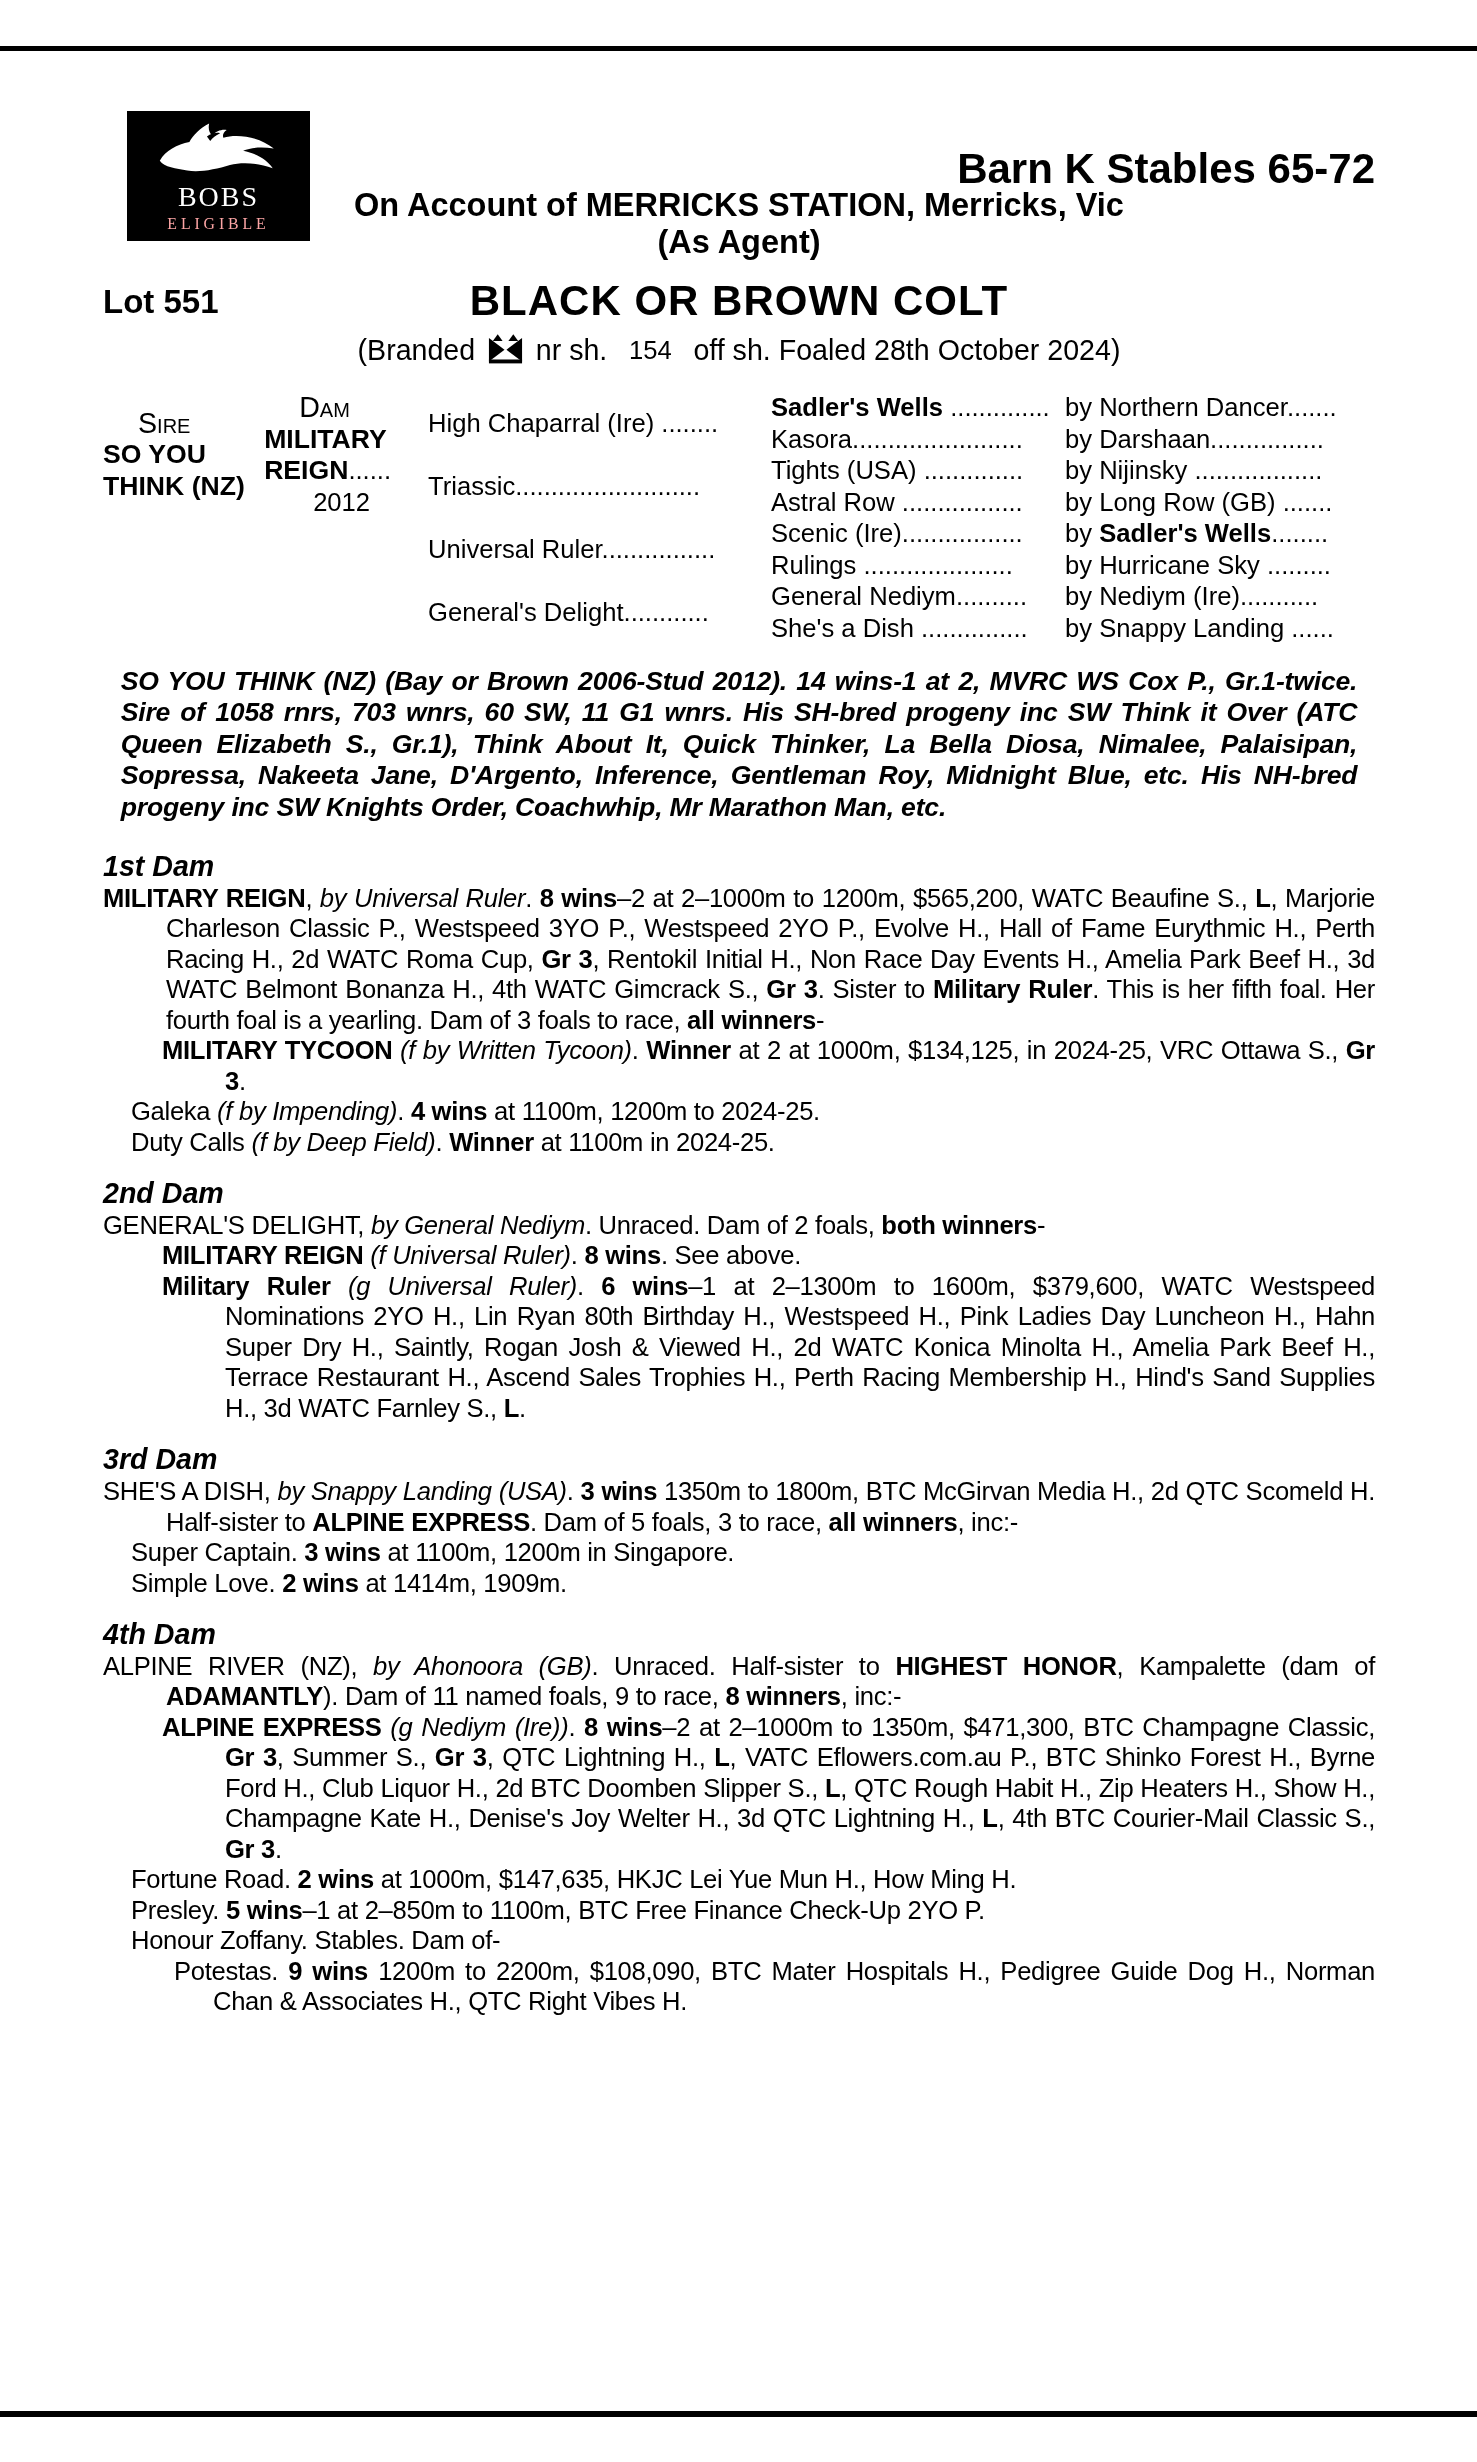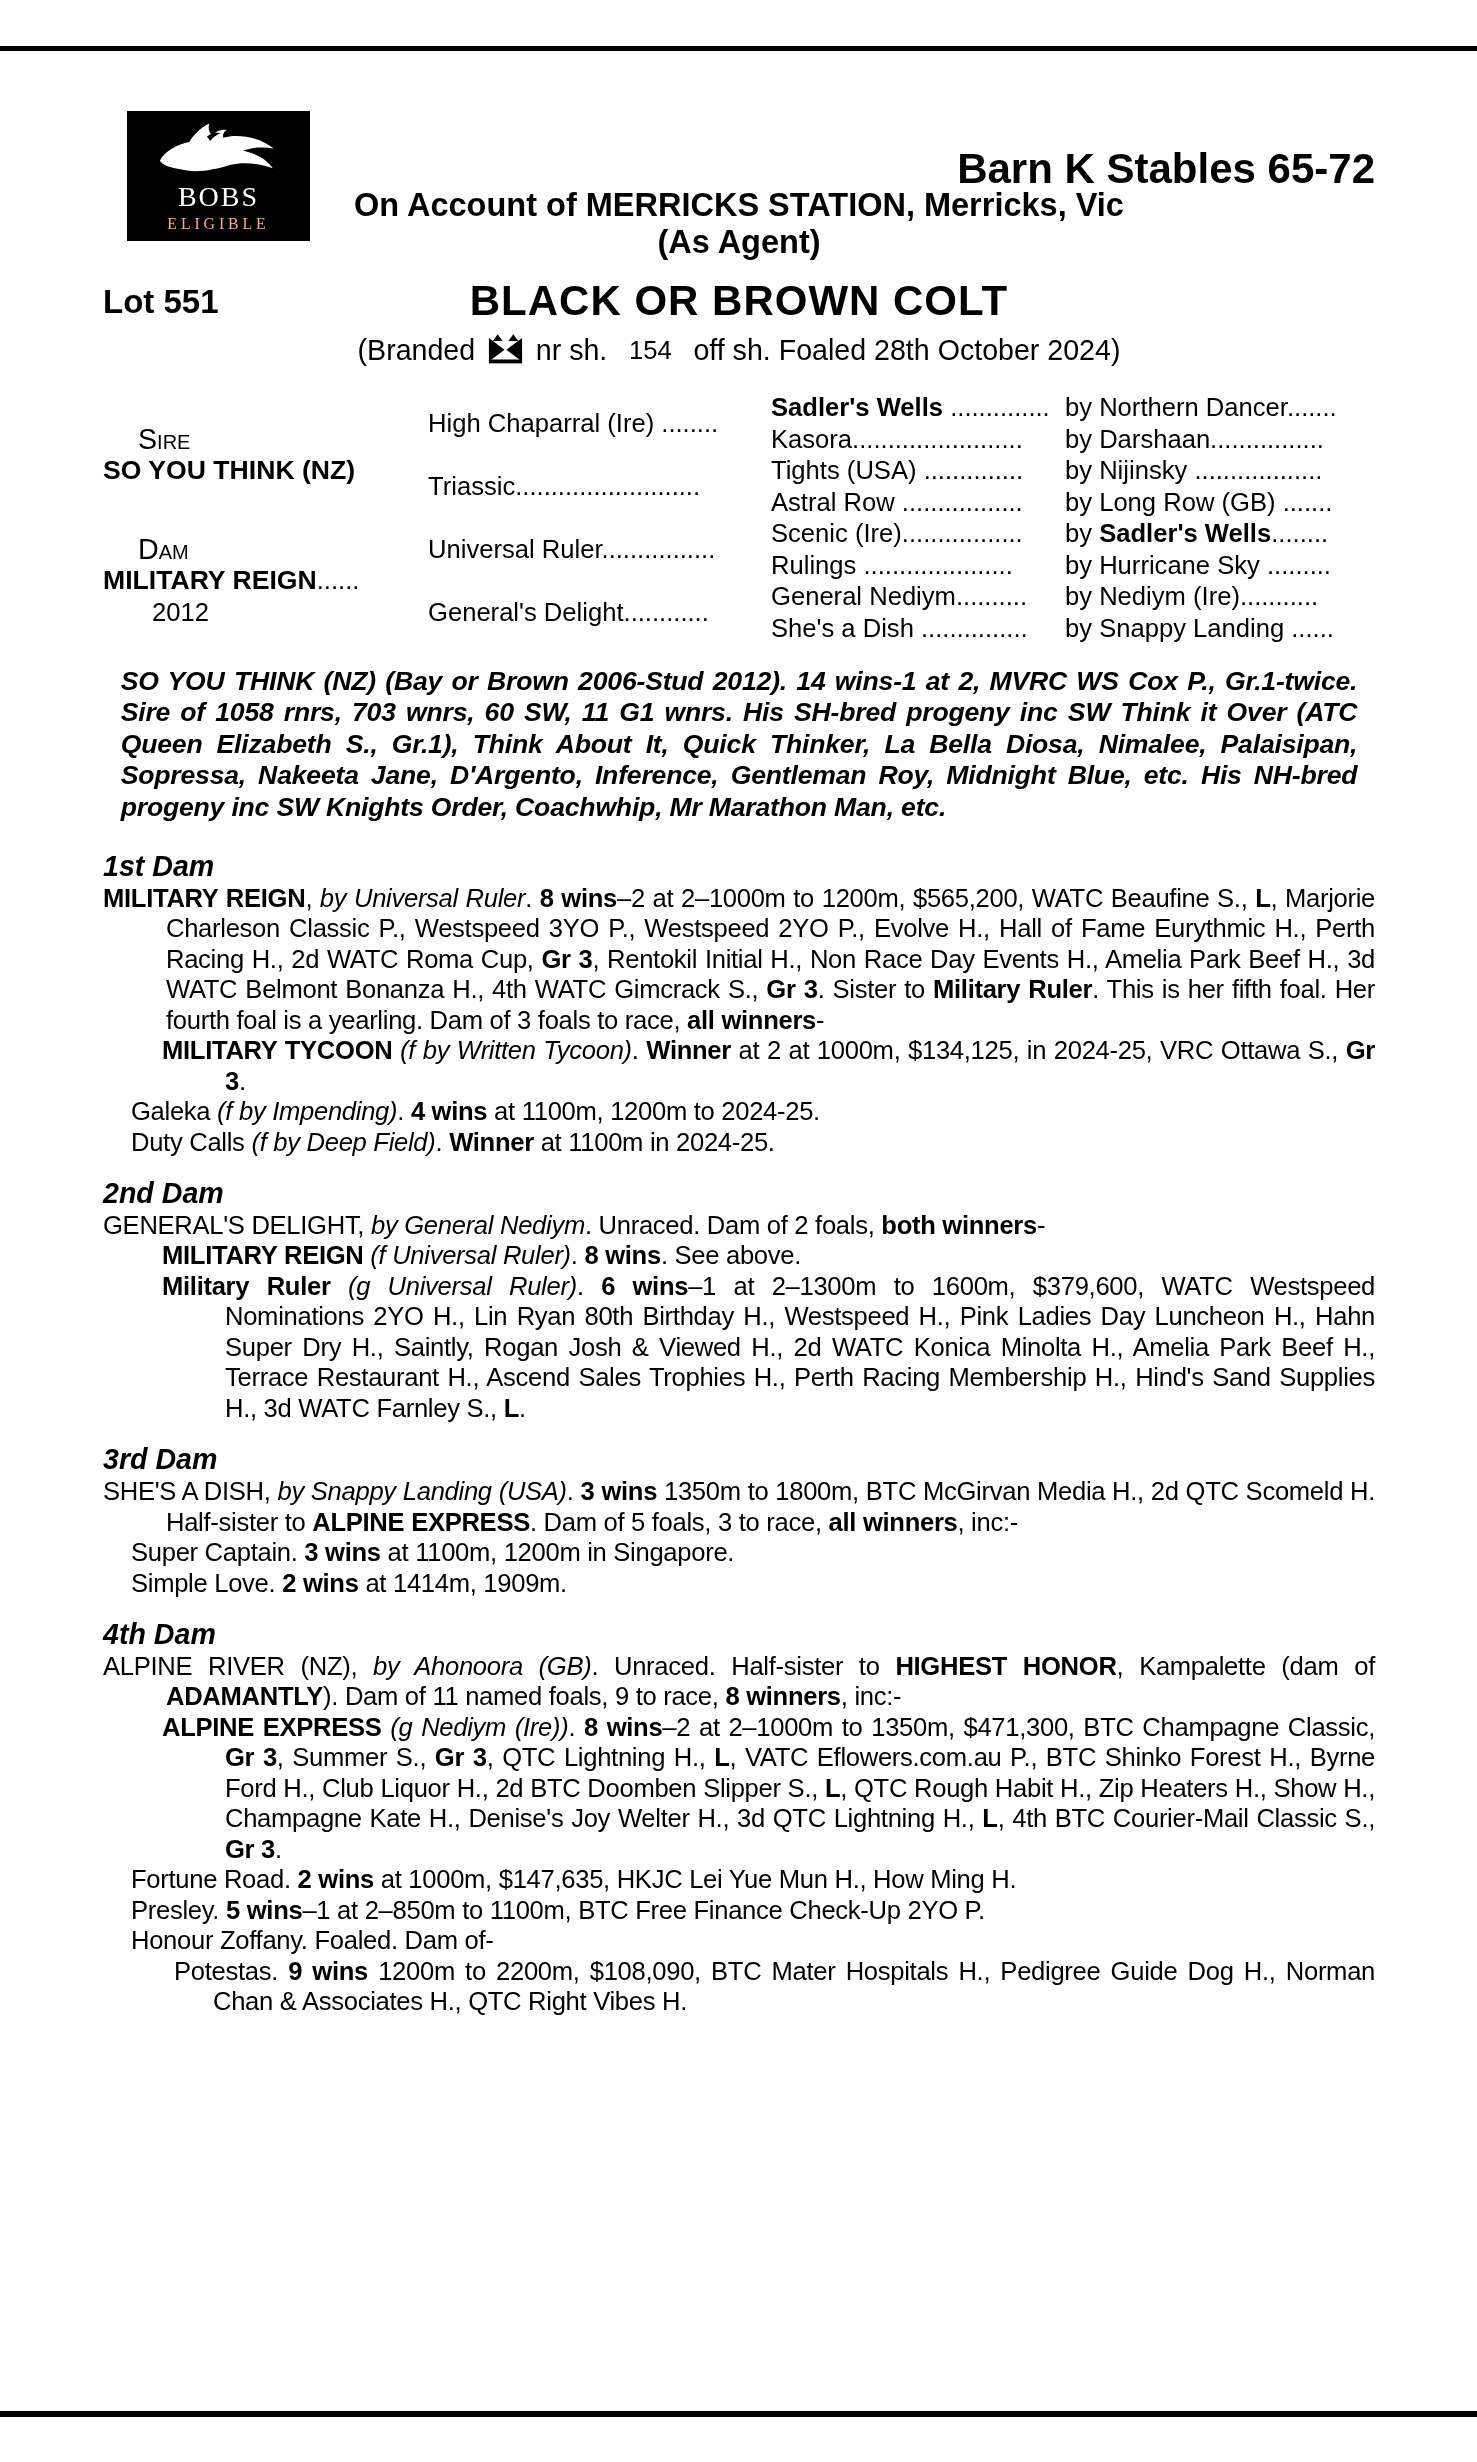--- a/index.html
+++ b/index.html
@@ -24,21 +24,21 @@
   .h-agent{font-weight:bold;font-size:32.5px;line-height:37px;}
   .h-lotrow{position:relative;margin-top:13.8px;height:51px;}
   .h-lot{position:absolute;left:0;top:7.9px;font-weight:bold;font-size:33px;}
   .h-title{font-weight:bold;font-size:42px;line-height:51px;letter-spacing:1px;}
   .h-branded{margin-top:7.9px;font-size:28.6px;display:flex;justify-content:center;align-items:center;gap:11.8px;}
   .frac{display:inline-flex;flex-direction:row;font-size:25.6px;line-height:24.6px;text-align:center;margin:0 9.9px;}
 
   
   .main{position:absolute;left:103px;right:103px;top:392px;}
   .ped{display:flex;font-size:25.6px;line-height:31.5px;}
-  .ped-c1{width:325px;display:flex;flex-direction:column;}
+  .ped-c1{width:325px;display:flex;flex-direction:row;}
   .ped-c1 .blk{height:126px;display:flex;flex-direction:column;justify-content:center;}
   .sc{font-variant:small-caps;font-size:28.6px;margin-left:35px;}
   .ped-name{font-weight:bold;font-size:26.6px;}
   .ped-year{margin-left:49px;}
   .ped-c2{width:343px;display:flex;flex-direction:column;}
   .ped-c2 .cell{height:63px;display:flex;align-items:center;white-space:nowrap;overflow:hidden;}
   .ped-c34{flex:1;display:flex;flex-direction:column;}
   .ped-row{height:31.5px;display:flex;align-items:center;}
   .ped-horse{width:294px;white-space:nowrap;overflow:hidden;}
   .ped-by{flex:1;white-space:nowrap;overflow:hidden;}
@@ -169,19 +169,19 @@
         <p class="entry t-sw"><span class="b ">Military Ruler</span><span> </span><span class="i">(g Universal Ruler)</span><span>. </span><span class="b ">6 wins</span><span>–1 at 2–1300m to 1600m, $379,600, WATC Westspeed Nominations 2YO H., Lin Ryan 80th Birthday H., Westspeed H., Pink Ladies Day Luncheon H., Hahn Super Dry H., Saintly, Rogan Josh &amp; Viewed H., 2d WATC Konica Minolta H., Amelia Park Beef H., Terrace Restaurant H., Ascend Sales Trophies H., Perth Racing Membership H., Hind's Sand Supplies H., 3d WATC Farnley S., </span><span class="b ">L</span><span>.</span></p>
         <div class="section-heading">3rd Dam</div>
         <p class="entry t-dam"><span>SHE'S A DISH, </span><span class="i">by Snappy Landing (USA)</span><span>. </span><span class="b ">3 wins</span><span> 1350m to 1800m, BTC McGirvan Media H., 2d QTC Scomeld H. Half-sister to </span><span class="b ">ALPINE EXPRESS</span><span>. Dam of 5 foals, 3 to race, </span><span class="b ">all winners</span><span>, inc:-</span></p>
         <p class="entry t-produce"><span>Super Captain. </span><span class="b ">3 wins</span><span> at 1100m, 1200m in Singapore.</span></p>
         <p class="entry t-produce"><span>Simple Love. </span><span class="b ">2 wins</span><span> at 1414m, 1909m.</span></p>
         <div class="section-heading">4th Dam</div>
         <p class="entry t-dam"><span>ALPINE RIVER (NZ), </span><span class="i">by Ahonoora (GB)</span><span>. Unraced. Half-sister to </span><span class="b ">HIGHEST HONOR</span><span>, Kampalette (dam of </span><span class="b ">ADAMANTLY</span><span>). Dam of 11 named foals, 9 to race, </span><span class="b ">8 winners</span><span>, inc:-</span></p>
         <p class="entry t-sw"><span class="b ">ALPINE EXPRESS</span><span> </span><span class="i">(g Nediym (Ire))</span><span>. </span><span class="b ">8 wins</span><span>–2 at 2–1000m to 1350m, $471,300, BTC Champagne Classic, </span><span class="b ">Gr 3</span><span>, Summer S., </span><span class="b ">Gr 3</span><span>, QTC Lightning H., </span><span class="b ">L</span><span>, VATC Eflowers.com.au P., BTC Shinko Forest H., Byrne Ford H., Club Liquor H., 2d BTC Doomben Slipper S., </span><span class="b ">L</span><span>, QTC Rough Habit H., Zip Heaters H., Show H., Champagne Kate H., Denise's Joy Welter H., 3d QTC Lightning H., </span><span class="b ">L</span><span>, 4th BTC Courier-Mail Classic S., </span><span class="b ">Gr 3</span><span>.</span></p>
         <p class="entry t-produce"><span>Fortune Road. </span><span class="b ">2 wins</span><span> at 1000m, $147,635, HKJC Lei Yue Mun H., How Ming H.</span></p>
         <p class="entry t-produce"><span>Presley. </span><span class="b ">5 wins</span><span>–1 at 2–850m to 1100m, BTC Free Finance Check-Up 2YO P.</span></p>
-        <p class="entry t-produce"><span>Honour Zoffany. Foaled. Dam of-</span></p>
+        <p class="entry t-produce"><span>Honour Zoffany. Stables. Dam of-</span></p>
         <p class="entry t-sub"><span>Potestas. </span><span class="b ">9 wins</span><span> 1200m to 2200m, $108,090, BTC Mater Hospitals H., Pedigree Guide Dog H., Norman Chan &amp; Associates H., QTC Right Vibes H.</span></p>
       </div>
 
   </div>
 </div>
 
 
 </body></html>

